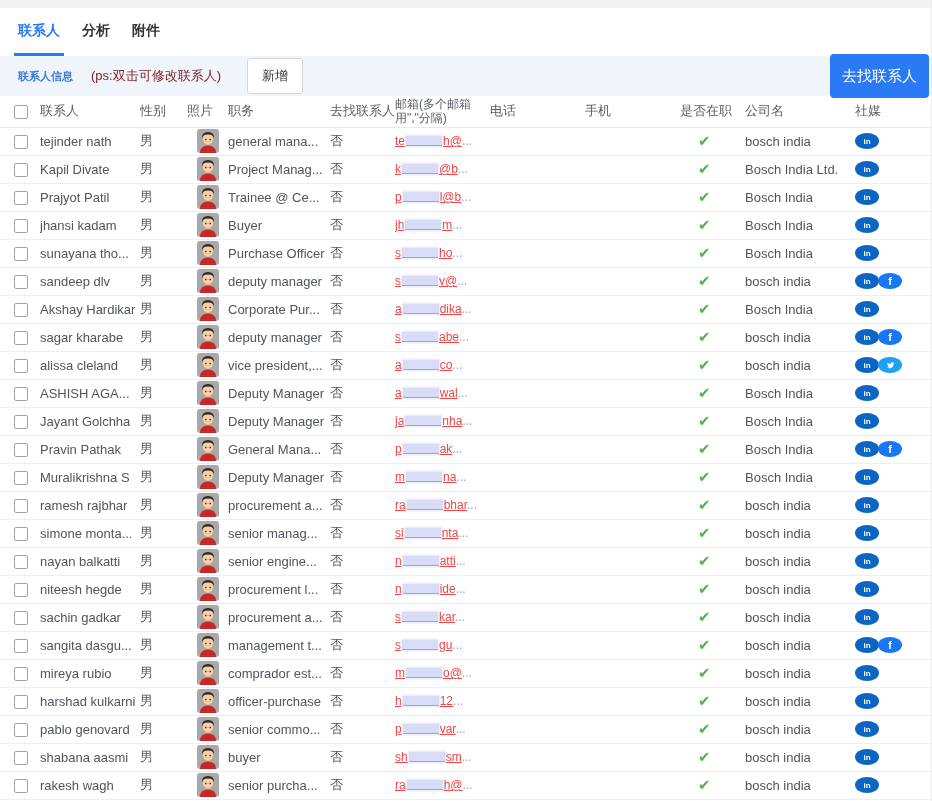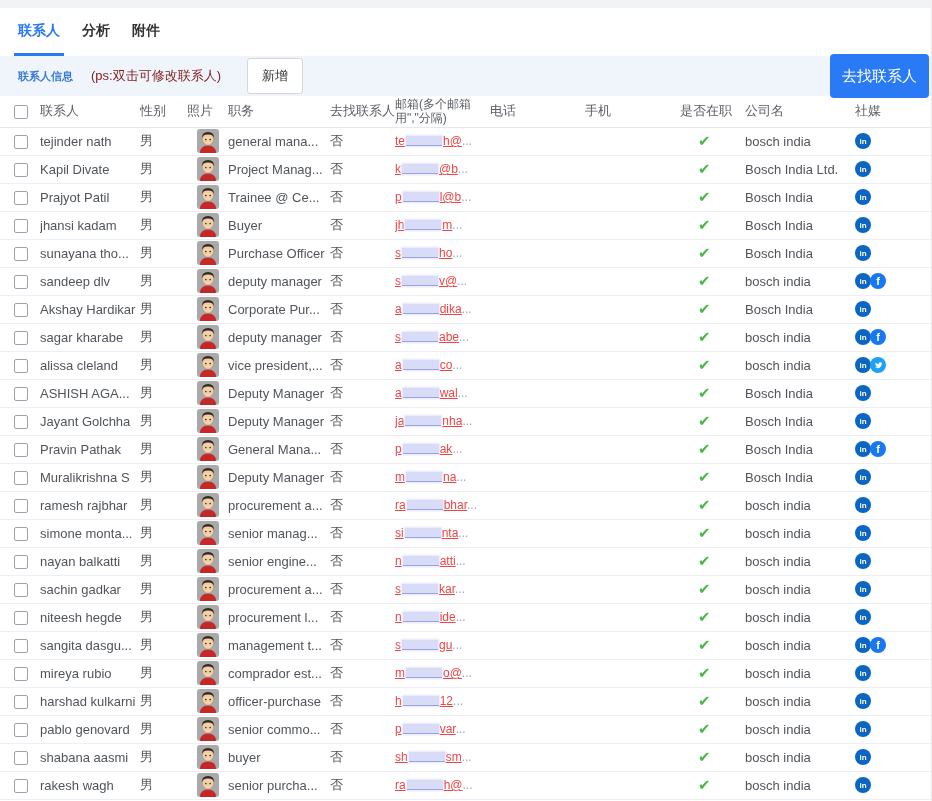--- a/index.html
+++ b/index.html
@@ -43,21 +43,21 @@
 
   
   .email { cursor:pointer; }
   .em-pre,.em-suf { color:#ef4444; text-decoration:underline; }
   .em-blur { display:inline-block; width:36px; height:10px; background:#d8dcf6;
              box-shadow:0 0 2px 1px #e3e6f9; border-bottom:1px solid #99a2e8; vertical-align:-1px; margin:0 1px; }
   .em-ell { color:#9aa3d8; }
 
   
   .c-social { padding-left:0; }
-  .soc { display:inline-flex; width:16px; height:16px; border-radius:50%; color:#fff; align-items:center;
+  .soc { display:inline-flex; width:24px; height:16px; border-radius:50%; color:#fff; align-items:center;
          justify-content:center; font-size:8px; font-weight:bold; vertical-align:middle; cursor:pointer; }
   .soc + .soc { margin-left:-1px; }
   .soc.linkedin { background:#0a66c2; }
   .soc.facebook { background:#1877f2; font-size:11px; }
   .soc.twitter { background:#1da1f2; }
   .soc.twitter svg { width:10px; height:10px; }
 </style>
 </head>
 <body>
 
@@ -575,68 +575,68 @@
       </span>
     </td>
     <td class="c-phone"></td>
     <td class="c-mobile"></td>
     <td class="c-employed"><span class="check">✔</span></td>
     <td class="c-company"><span>bosch india</span></td>
     <td class="c-social"><span class="soc linkedin">in</span></td>
   </tr>
         <tr>
     <td class="c-check"><span class="cb"></span></td>
+    <td class="c-name"><span>niteesh hegde</span></td>
+    <td class="c-gender"><span>男</span></td>
+    <td class="c-photo">
+      <span class="avatar">
+        <svg width="22" height="24" viewBox="0 0 22 24">
+          <rect width="22" height="24" rx="3" fill="#a9a9a9"></rect>
+          <path d="M3 24 Q3 16.5 11 16.5 Q19 16.5 19 24 Z" fill="#c62828"></path>
+          <ellipse cx="11" cy="10" rx="5.2" ry="5.8" fill="#f6cfa4"></ellipse>
+          <path d="M5 10 Q4.3 3 11 3 Q17.7 3 17 10 Q16.8 5.6 11 5.6 Q5.2 5.6 5 10 Z" fill="#342a20"></path>
+          <circle cx="8.8" cy="10.6" r="0.8" fill="#30261c"></circle>
+          <circle cx="13.2" cy="10.6" r="0.8" fill="#30261c"></circle>
+        </svg>
+      </span>
+    </td>
+    <td class="c-pos"><span>procurement l...</span></td>
+    <td class="c-primary"><span>否</span></td>
+    <td class="c-email">
+      <span class="email">
+        <span class="em-pre">n</span><span class="em-blur"></span><span class="em-suf">ide</span><span class="em-ell">...</span>
+      </span>
+    </td>
+    <td class="c-phone"></td>
+    <td class="c-mobile"></td>
+    <td class="c-employed"><span class="check">✔</span></td>
+    <td class="c-company"><span>bosch india</span></td>
+    <td class="c-social"><span class="soc linkedin">in</span></td>
+  </tr>
+        <tr>
+    <td class="c-check"><span class="cb"></span></td>
     <td class="c-name"><span>sachin gadkar</span></td>
     <td class="c-gender"><span>男</span></td>
     <td class="c-photo">
       <span class="avatar">
         <svg width="22" height="24" viewBox="0 0 22 24">
           <rect width="22" height="24" rx="3" fill="#a9a9a9"></rect>
           <path d="M3 24 Q3 16.5 11 16.5 Q19 16.5 19 24 Z" fill="#c62828"></path>
           <ellipse cx="11" cy="10" rx="5.2" ry="5.8" fill="#f6cfa4"></ellipse>
           <path d="M5 10 Q4.3 3 11 3 Q17.7 3 17 10 Q16.8 5.6 11 5.6 Q5.2 5.6 5 10 Z" fill="#342a20"></path>
           <circle cx="8.8" cy="10.6" r="0.8" fill="#30261c"></circle>
           <circle cx="13.2" cy="10.6" r="0.8" fill="#30261c"></circle>
         </svg>
       </span>
     </td>
     <td class="c-pos"><span>procurement a...</span></td>
     <td class="c-primary"><span>否</span></td>
     <td class="c-email">
       <span class="email">
         <span class="em-pre">s</span><span class="em-blur"></span><span class="em-suf">kar</span><span class="em-ell">...</span>
-      </span>
-    </td>
-    <td class="c-phone"></td>
-    <td class="c-mobile"></td>
-    <td class="c-employed"><span class="check">✔</span></td>
-    <td class="c-company"><span>bosch india</span></td>
-    <td class="c-social"><span class="soc linkedin">in</span></td>
-  </tr>
-        <tr>
-    <td class="c-check"><span class="cb"></span></td>
-    <td class="c-name"><span>niteesh hegde</span></td>
-    <td class="c-gender"><span>男</span></td>
-    <td class="c-photo">
-      <span class="avatar">
-        <svg width="22" height="24" viewBox="0 0 22 24">
-          <rect width="22" height="24" rx="3" fill="#a9a9a9"></rect>
-          <path d="M3 24 Q3 16.5 11 16.5 Q19 16.5 19 24 Z" fill="#c62828"></path>
-          <ellipse cx="11" cy="10" rx="5.2" ry="5.8" fill="#f6cfa4"></ellipse>
-          <path d="M5 10 Q4.3 3 11 3 Q17.7 3 17 10 Q16.8 5.6 11 5.6 Q5.2 5.6 5 10 Z" fill="#342a20"></path>
-          <circle cx="8.8" cy="10.6" r="0.8" fill="#30261c"></circle>
-          <circle cx="13.2" cy="10.6" r="0.8" fill="#30261c"></circle>
-        </svg>
-      </span>
-    </td>
-    <td class="c-pos"><span>procurement l...</span></td>
-    <td class="c-primary"><span>否</span></td>
-    <td class="c-email">
-      <span class="email">
-        <span class="em-pre">n</span><span class="em-blur"></span><span class="em-suf">ide</span><span class="em-ell">...</span>
       </span>
     </td>
     <td class="c-phone"></td>
     <td class="c-mobile"></td>
     <td class="c-employed"><span class="check">✔</span></td>
     <td class="c-company"><span>bosch india</span></td>
     <td class="c-social"><span class="soc linkedin">in</span></td>
   </tr>
         <tr>
     <td class="c-check"><span class="cb"></span></td>

